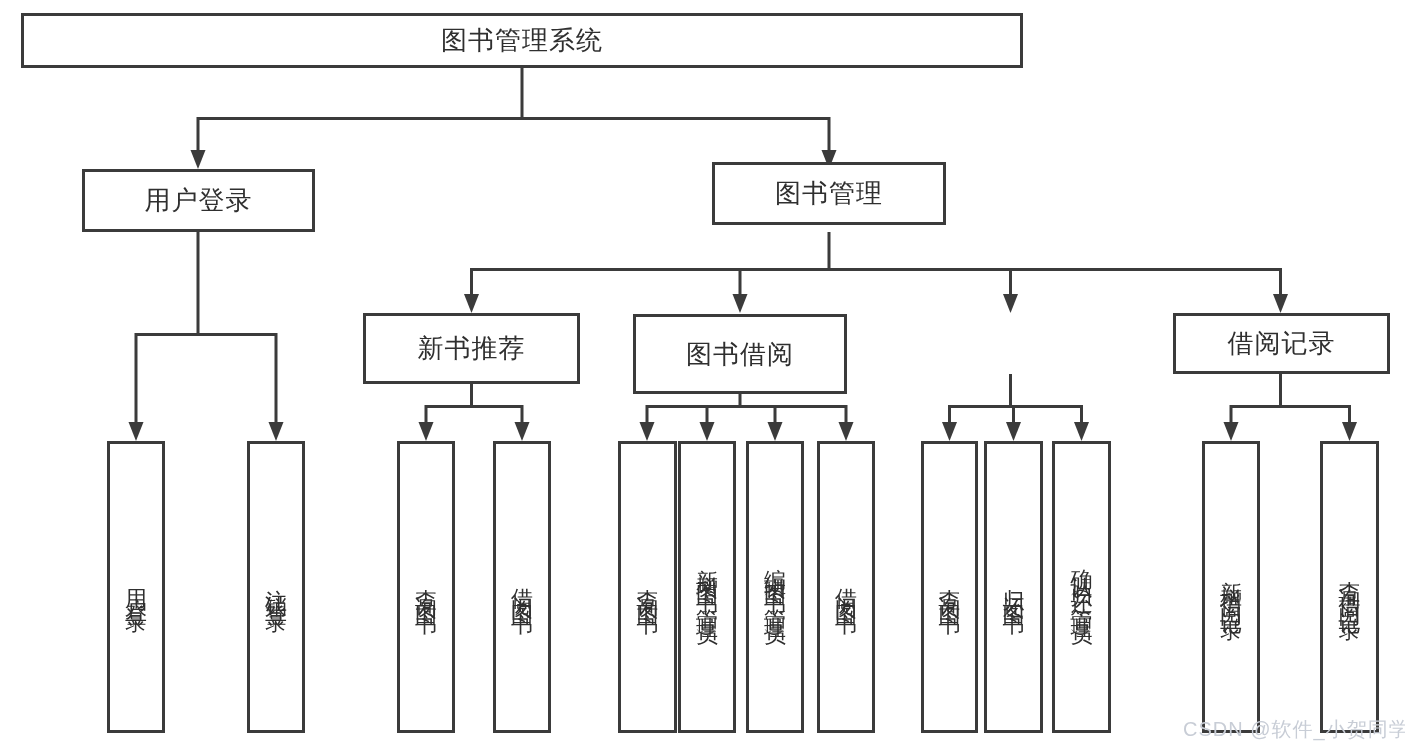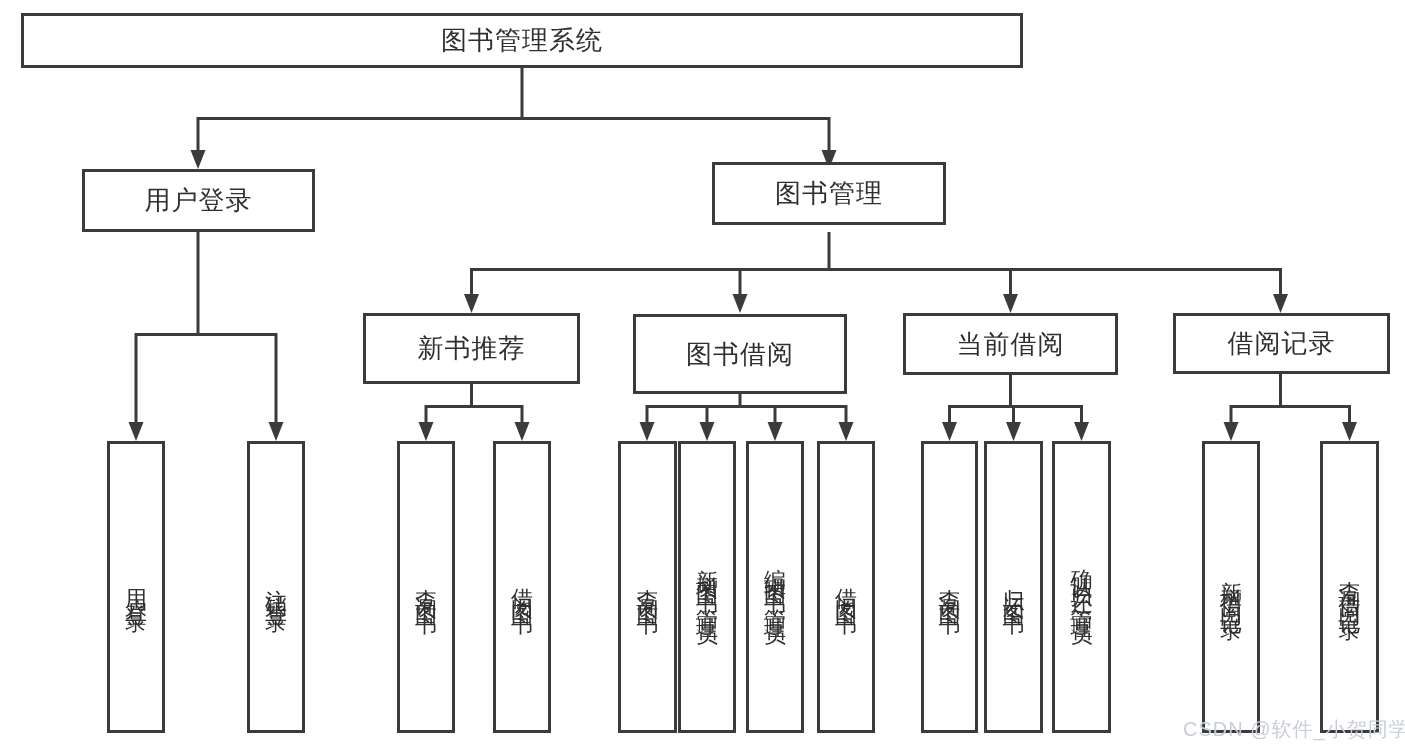--- a/index.html
+++ b/index.html
@@ -126,23 +126,20 @@
   <div class="node node-h" style="left:712px;top:162px;width:234px;height:63px;">
     <span>图书管理</span>
   </div>
 
   <div class="node node-h" style="left:363px;top:313px;width:217px;height:71px;">
     <span>新书推荐</span>
   </div>
   <div class="node node-h" style="left:633px;top:298px;width:214px;height:80px;margin-top:16px;">
     <span>图书借阅</span>
   </div>
-  <div class="node node-h" style="left:903px;top:313px;width:215px;height:62px;">
-    <span>当前借阅</span>
-  </div>
   <div class="node node-h" style="left:1173px;top:313px;width:217px;height:61px;">
     <span>借阅记录</span>
   </div>
 
   <div class="node node-v" style="left:107px;top:441px;width:58px;height:292px;">
     <span>用户登录</span>
   </div>
   <div class="node node-v" style="left:247px;top:441px;width:58px;height:292px;">
     <span>注销登录</span>
   </div>

